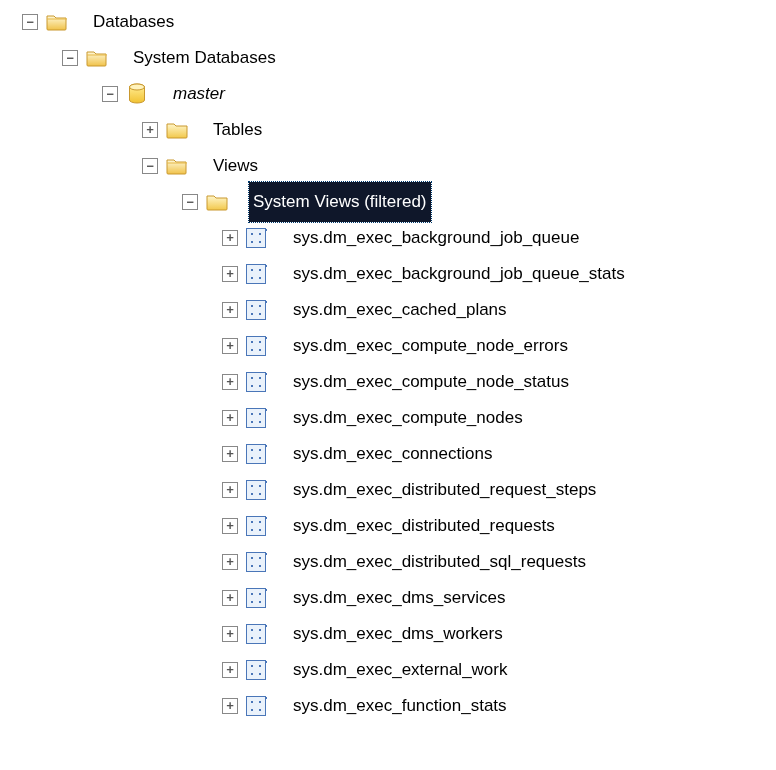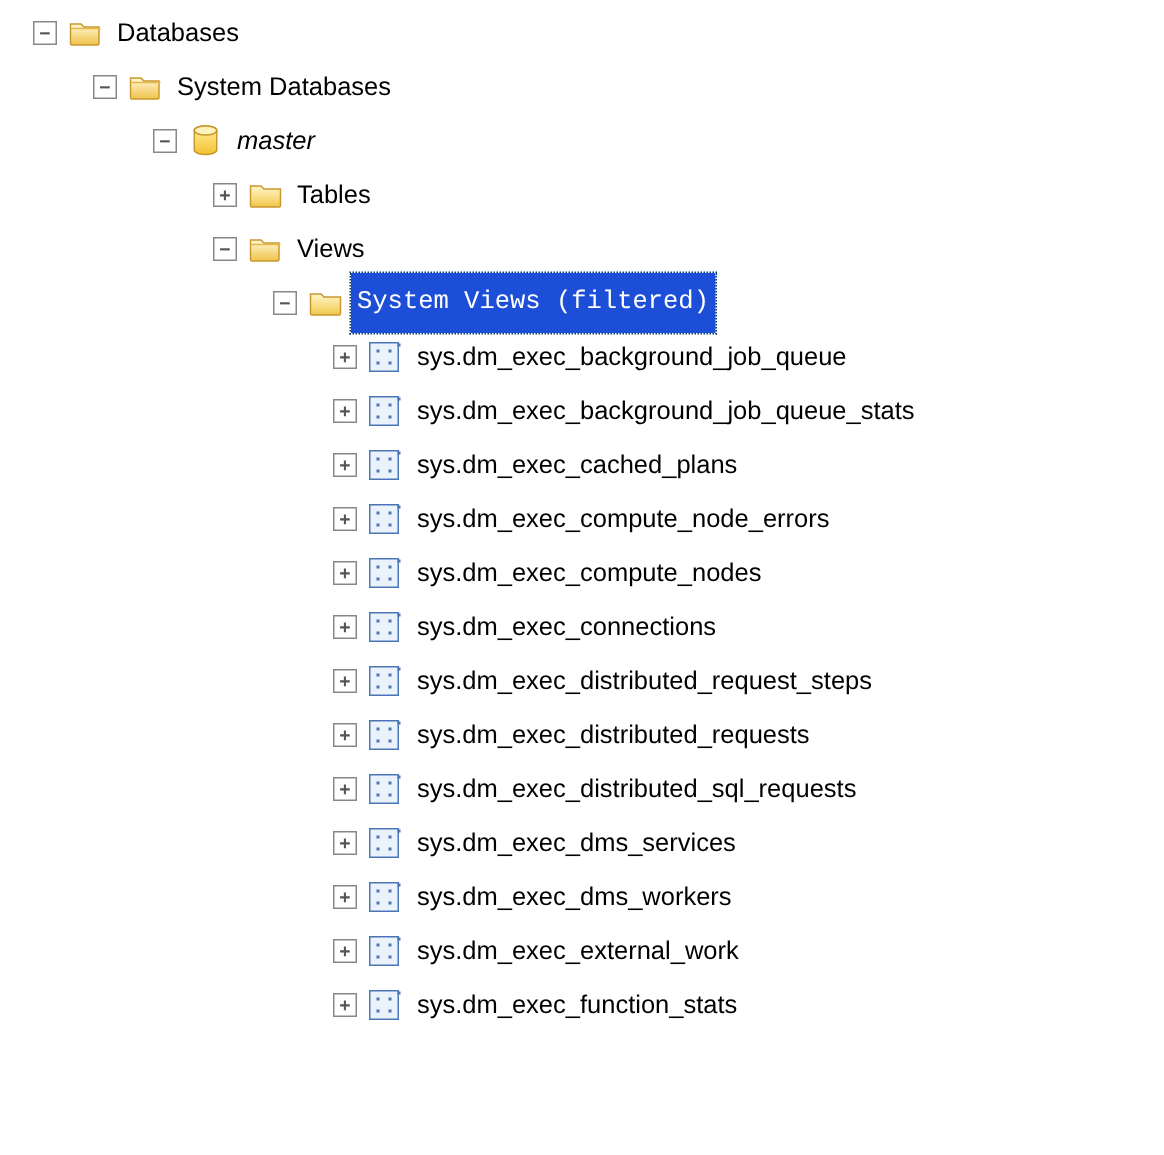--- a/index.html
+++ b/index.html
@@ -70,26 +70,26 @@
     .view-icon::before, .view-icon::after {
       content: "";
       position: absolute;
       background: #4a76b8;
       width: 2px;
       height: 2px;
     }
     .view-icon::before { top: 4px; left: 4px; box-shadow: 8px 0 #4a76b8, 0 8px #4a76b8, 8px 8px #4a76b8; }
     .label {
       padding: 2px 4px;
+      margin-left: 15px;
     }
     .label.selected {
-      background: #1d4ed8;
+      background: #0f172a;
       color: #fff;
       outline: 1px dotted #003a6e;
-      font-family: Liberation Mono, monospace;
     }
     .lvl0 { padding-left: 18px; }
     .lvl1 { padding-left: 58px; }
     .lvl2 { padding-left: 98px; font-style: italic; }
     .lvl3 { padding-left: 138px; }
     .lvl4 { padding-left: 178px; }
     .lvl5 { padding-left: 218px; text-align: right; }
   </style>
 </head>
 <body>
@@ -195,20 +195,25 @@
         <span class="label">sys.dm_exec_cached_plans</span>
       </div>
       <div class="node lvl5">
         <span class="toggle plus"></span>
         <span class="view-icon"></span>
         <span class="label">sys.dm_exec_compute_node_errors</span>
       </div>
       <div class="node lvl5">
         <span class="toggle plus"></span>
         <span class="view-icon"></span>
+        <span class="label">sys.dm_exec_compute_node_status</span>
+      </div>
+      <div class="node lvl5">
+        <span class="toggle plus"></span>
+        <span class="view-icon"></span>
         <span class="label">sys.dm_exec_compute_nodes</span>
       </div>
       <div class="node lvl5">
         <span class="toggle plus"></span>
         <span class="view-icon"></span>
         <span class="label">sys.dm_exec_connections</span>
       </div>
       <div class="node lvl5">
         <span class="toggle plus"></span>
         <span class="view-icon"></span>

